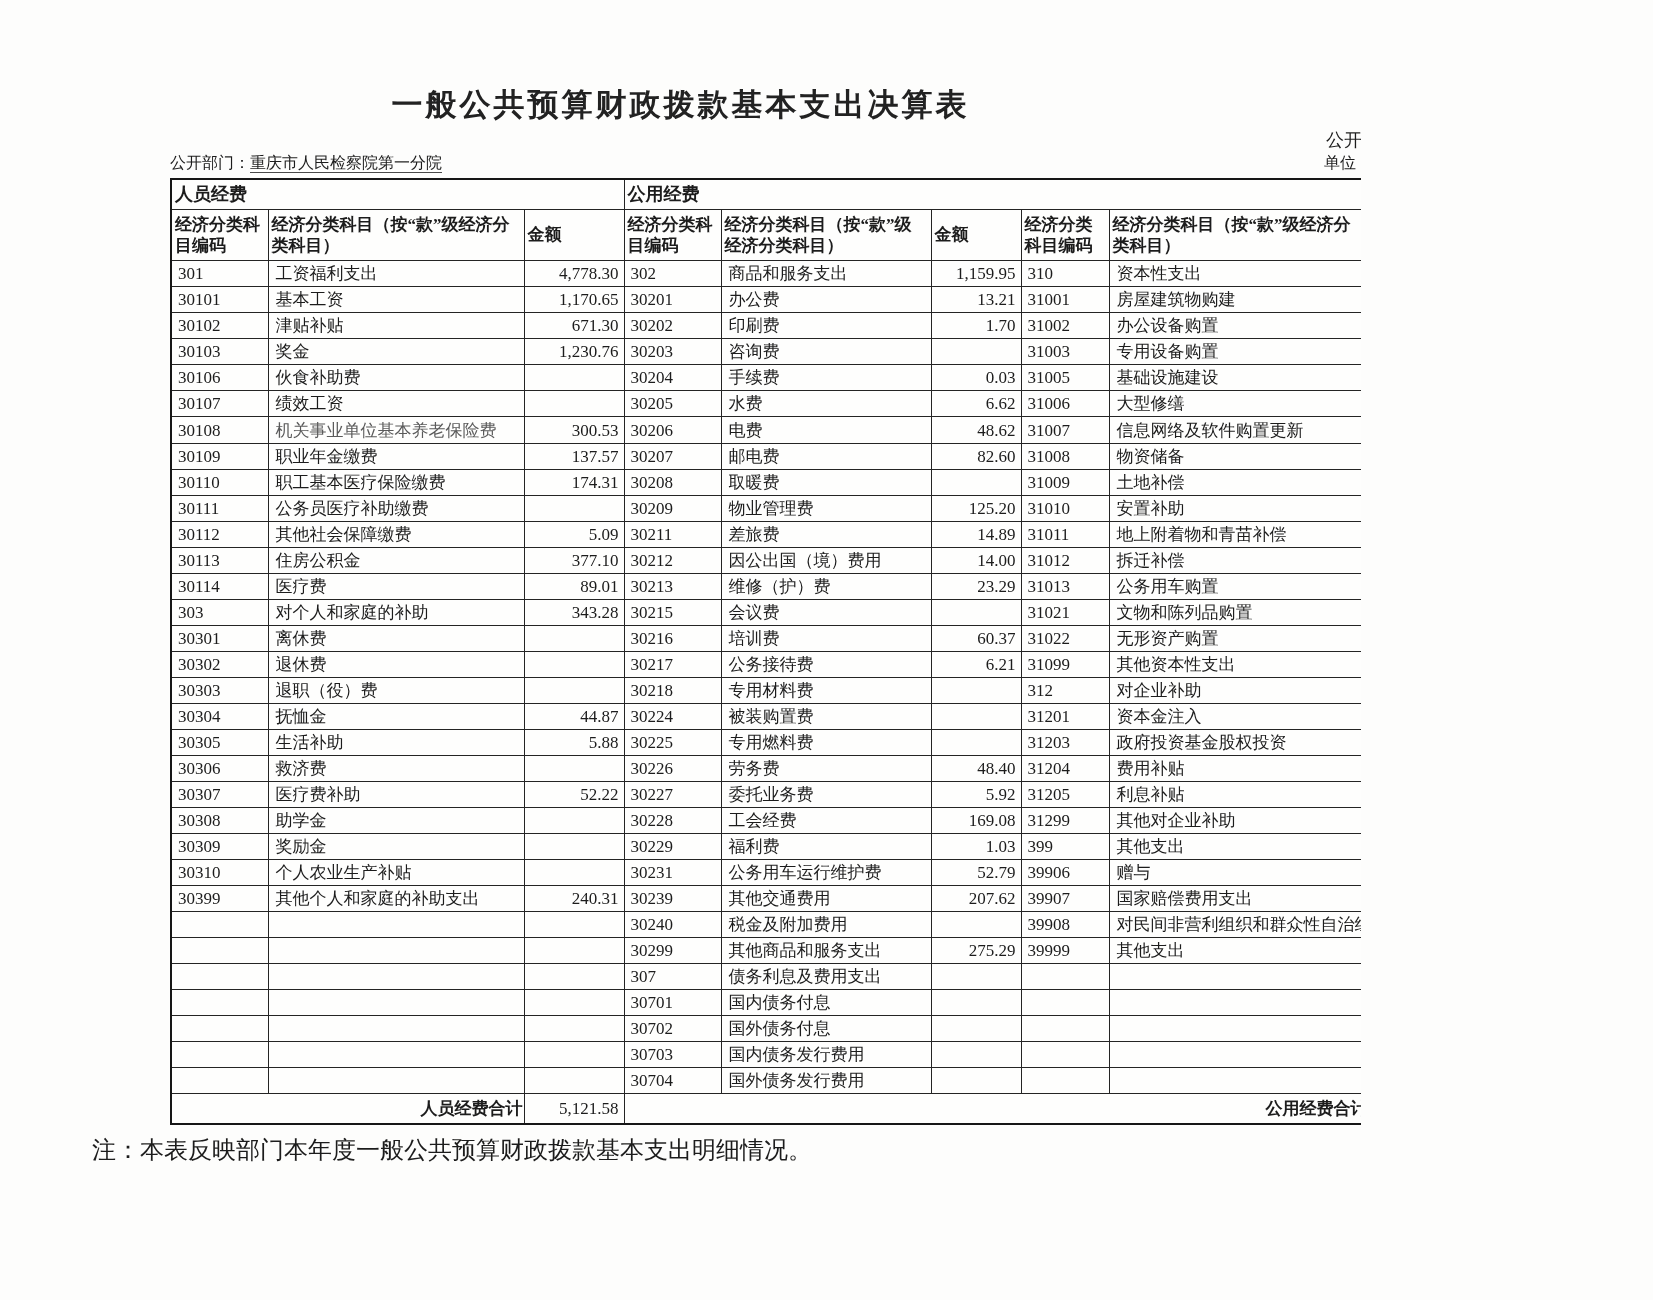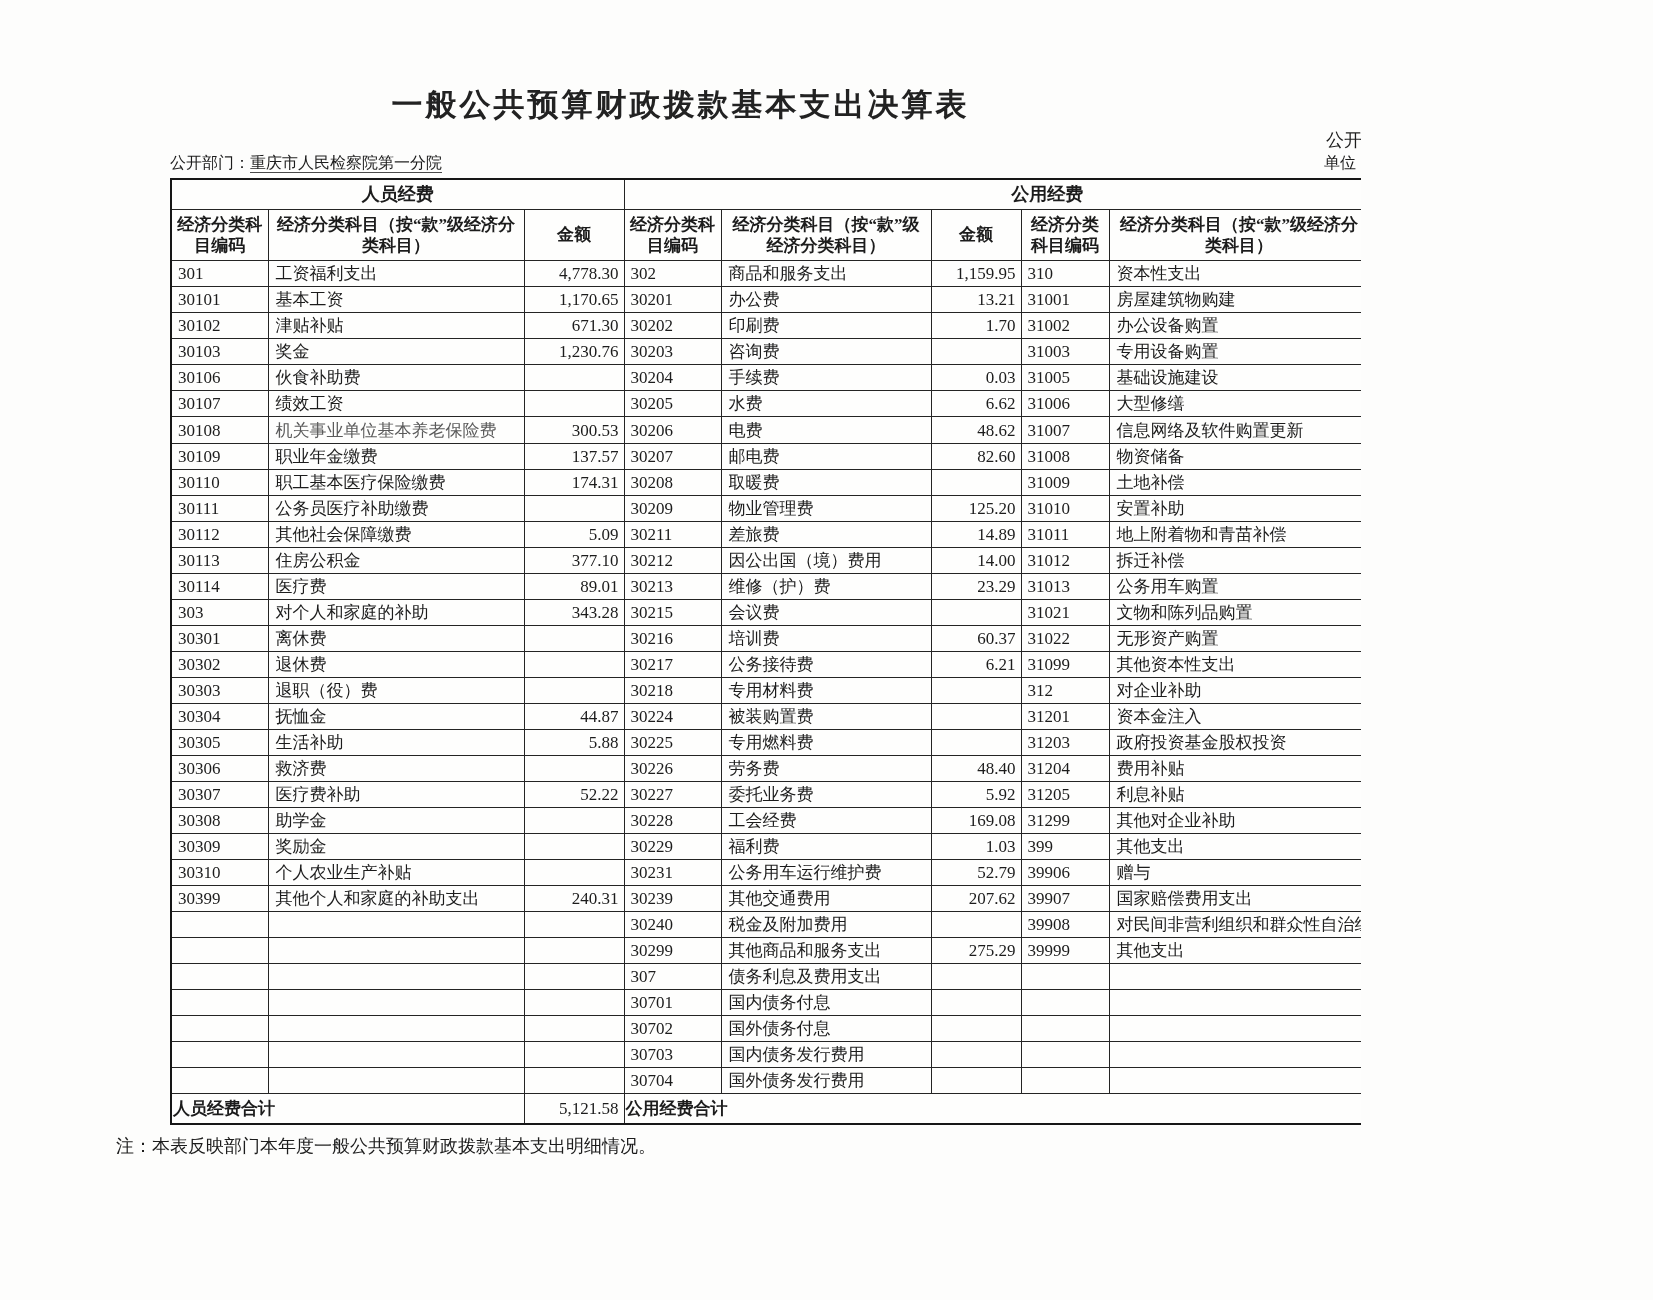--- a/index.html
+++ b/index.html
@@ -43,46 +43,46 @@
     width:1300px;
     border:2px solid #161616;
     background:#fefefd;
   }
   table.budget th, table.budget td{
     border:1px solid #242424;
     font-size:17px;
     vertical-align:middle;
     overflow:hidden;
   }
-  thead th{font-weight:bold;text-align:center;padding:2px 3px;line-height:1.25;}
+  thead th{font-weight:bold;text-align:left;padding:2px 3px;line-height:1.25;}
   tr.group-row th{height:25px;font-size:18px;}
   tr.cols-row th{height:46px;}
   tbody td{height:25px;line-height:25px;padding:0 4px;white-space:nowrap;}
   td.code{text-align:left;padding-left:6px;}
   td.name{text-align:left;padding-left:7px;}
   td.amt{text-align:right;padding-right:5px;}
   td.cat{font-weight:normal;}
   td.small{font-size:13px;}
   td.wrap{
     white-space:normal;
     font-size:13px;
     line-height:13px;
     color:#5a5a5a;
     padding-top:1px;
     vertical-align:top;
   }
   tfoot td{height:27px;line-height:27px;font-size:18px;}
-  tfoot .total-label{font-weight:bold;text-align:left;margin-top:6px;}
+  tfoot .total-label{font-weight:bold;text-align:right;margin-top:6px;}
   tfoot .total-val{text-align:right;padding-right:5px;}
   tfoot td{border-top:2px solid #161616;}
   .note{
     width:1300px;
-    margin-left:116px;
+    margin-left:92px;
     margin-top:9px;
-    font-size:18px;
+    font-size:24px;
   }
 </style>
 </head>
 <body>
 
 <div class="page">
 
   <div class="title">一般公共预算财政拨款基本支出决算表</div>
 
   <div class="sheet">

